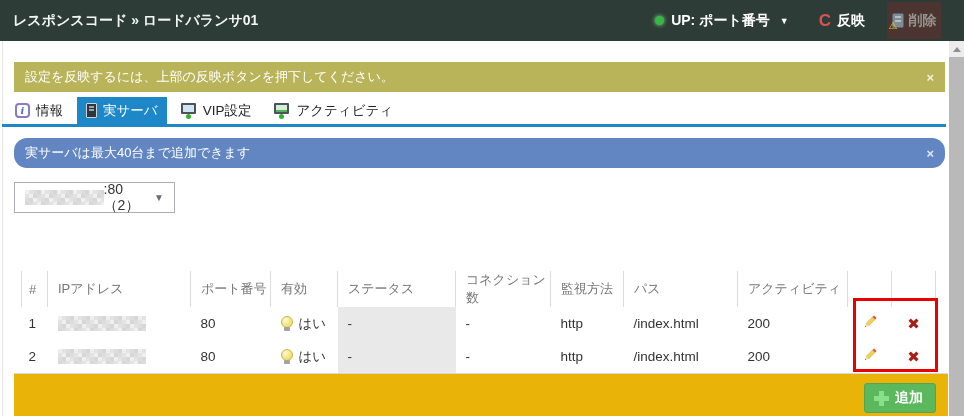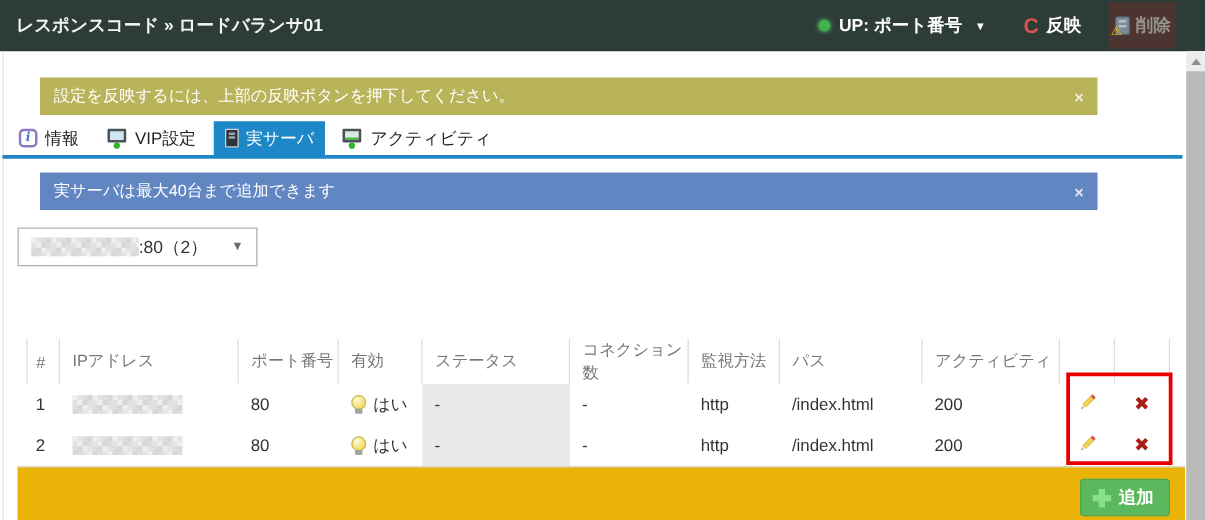--- a/index.html
+++ b/index.html
@@ -31,46 +31,46 @@
   
   .scrollbar { position:absolute; top:41px; right:0; width:15px; height:375px; background:#ececec; }
   .scroll-btn { height:16px; background:#ececec; display:flex; align-items:center; justify-content:center; cursor:pointer; }
   .scroll-chevron { width:0; height:0; border-left:4px solid transparent; border-right:4px solid transparent;
                     border-bottom:5px solid #8f8f8f; }
   .scroll-thumb { position:absolute; top:16px; left:0; right:0; bottom:0; background:#b9b9b9; cursor:pointer; }
 
   .left-edge { position:absolute; left:2px; top:41px; width:1px; height:375px; background:#e6e6e6; }
 
   
-  .banner { position:absolute; left:32px; width:846px; height:30px; display:flex; align-items:center;
+  .banner { position:absolute; left:14px; width:931px; height:30px; display:flex; align-items:center;
             color:#fff; font-size:13px; padding:0 11px; }
   .banner .close { margin-left:auto; font-size:13px; font-weight:bold; opacity:.8; cursor:pointer; }
   .banner-notice { top:62px; background:var(--banner-olive,#b9b45a); }
-  .banner-info { top:138px; background:var(--banner-blue,#6286c2); }
+  .banner-info { top:138px; background:var(--banner-blue,#6286c2);border-radius:13px; }
 
   
   .tabs { position:absolute; left:6px; top:97px; display:flex; gap:5px; }
   .tab { display:flex; align-items:center; gap:6px; padding:0 9px; height:27px; font-size:13.5px; color:#222; cursor:pointer; }
   .tab.active { background:var(--tab-active,#1e87c8); color:#fff; }
   .tab-underline { position:absolute; left:2px; top:124px; width:944px; height:3px; background:var(--tab-active,#1e87c8); }
 
   .info-icon { width:15px; height:15px; border:2px solid #8a7cc0; border-radius:4px; background:#fdfdfd;
                display:flex; align-items:center; justify-content:center;
                font:italic bold 10px "DejaVu Serif",serif; color:#4a72c0; }
   .monitor-icon { position:relative; width:16px; height:16px; flex:0 0 auto; }
   .mon-screen { position:absolute; top:0; left:0; width:15px; height:11px; border:2px solid #4d525a;
                 border-radius:1px; background:#cde6f2; }
   .mon-screen.activity { background:#d5ecdc; box-shadow:inset 0 -2px 0 #54b154; }
   .mon-dot { position:absolute; bottom:0; left:5px; width:5px; height:5px; border-radius:50%; background:#2eb52e; }
   .server-icon { width:11px; height:15px; background:#2f353b; border:1px solid #ccd4da; border-radius:1px; position:relative; flex:0 0 auto; }
   .server-icon::before { content:""; position:absolute; top:2px; left:2px; right:2px; height:1.5px;
                 background:#9aa4ad; box-shadow:0 3px 0 #9aa4ad; }
 
   
-  .vip-select { position:absolute; left:14px; top:182px; width:192px; height:31px; border:1px solid #abadb3;
+  .vip-select { position:absolute; left:14px; top:182px; width:161px; height:31px; border:1px solid #abadb3;
                 background:#fff; display:flex; align-items:center; padding:0 10px; cursor:pointer; }
   .mosaic { background:
       repeating-conic-gradient(rgba(200,200,200,.45) 0% 25%, transparent 0% 50%) 0 0/16px 16px,
       repeating-conic-gradient(#e3e3e3 0% 25%, #efefef 0% 50%) 4px 4px/8px 8px; }
   .vip-select .mosaic { width:86px; height:15px; }
   .vip-value { font-size:14px; color:#333; }
   .vip-arrow { margin-left:auto; color:#6d6d6d; font-size:10px; }
 
   
   .section-heading { position:absolute; left:14px; top:227px; display:flex; align-items:center; }
@@ -149,30 +149,30 @@
   <div class="banner banner-notice">
     <span>設定を反映するには、上部の反映ボタンを押下してください。</span>
     <span class="close">×</span>
   </div>
 
   <div class="tabs">
     <div class="tab">
       <span class="info-icon">i</span>
       <span>情報</span>
     </div>
+    <div class="tab active">
+      <span class="server-icon"></span>
+      <span>実サーバ</span>
+    </div>
     <div class="tab">
       <span class="monitor-icon">
         <span class="mon-screen"></span>
         <span class="mon-dot"></span>
       </span>
       <span>VIP設定</span>
-    </div>
-    <div class="tab active">
-      <span class="server-icon"></span>
-      <span>実サーバ</span>
     </div>
     <div class="tab">
       <span class="monitor-icon">
         <span class="mon-screen activity"></span>
         <span class="mon-dot"></span>
       </span>
       <span>アクティビティ</span>
     </div>
   </div>
   <div class="tab-underline"></div>

